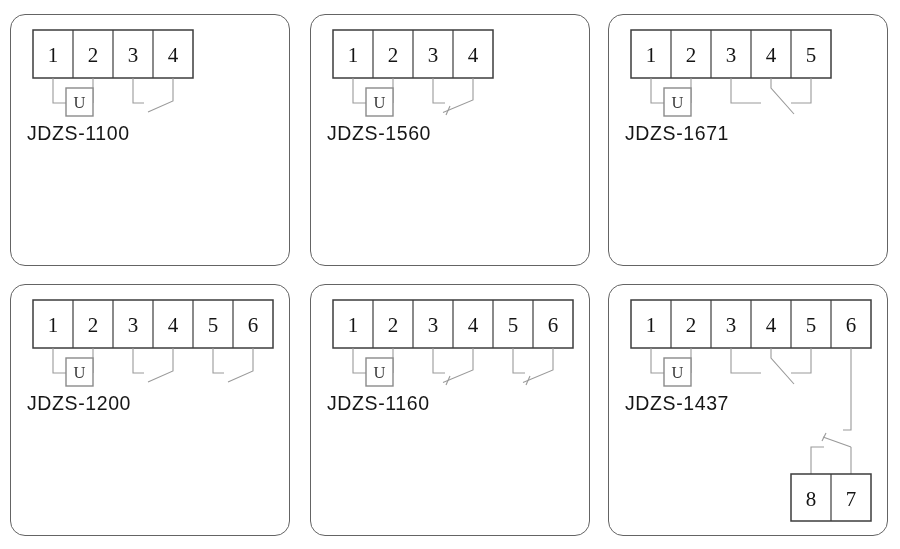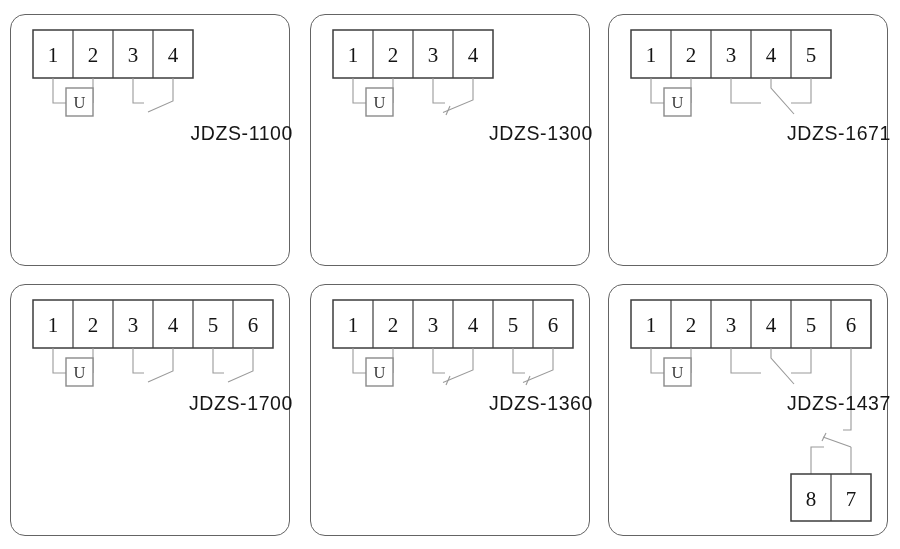--- a/index.html
+++ b/index.html
@@ -4,21 +4,21 @@
 <style>
   html,body{margin:0;padding:0;background:#ffffff;}
   body{width:900px;height:549px;overflow:hidden;position:relative;
        font-family:"Liberation Sans",sans-serif;}
   .canvas{position:absolute;left:0;top:0;width:900px;height:549px;}
   .panel{position:absolute;width:280px;height:252px;box-sizing:border-box;
          border:1.4px solid #646464;border-radius:15px;background:#ffffff;}
   .panel svg{position:absolute;left:0;top:0;}
   .tnum{font-family:"Liberation Serif","DejaVu Serif",serif;font-size:21px;fill:#141414;}
   .unum{font-family:"Liberation Serif","DejaVu Serif",serif;font-size:16.5px;fill:#3a3a3a;}
-  .model-label{position:absolute;top:107px;left:4px;width:100%;text-align:right;
+  .model-label{position:absolute;top:107px;left:16px;width:100%;text-align:left;
                font-size:19.5px;letter-spacing:0.6px;color:#161616;}
 </style>
 </head>
 <body>
 
 <div class="canvas">
     <div class="panel" style="left: 10px; top: 14px;">
       <svg width="277" height="249" viewBox="0 0 277 249">
         <rect x="22" y="15" width="160" height="48" fill="#fff" stroke="#3c3c3c" stroke-width="1.5"></rect>
         <line x1="62" y1="15" x2="62" y2="63" stroke="#3c3c3c" stroke-width="1.2"></line>
@@ -48,21 +48,21 @@
         <text x="122" y="46.5" text-anchor="middle" class="tnum">3</text>
         <text x="162" y="46.5" text-anchor="middle" class="tnum">4</text>
         <path d="M42,63 V88 H55" fill="none" stroke="#9a9a9a" stroke-width="1.1"></path>
         <path d="M82,63 V88" fill="none" stroke="#9a9a9a" stroke-width="1.1"></path>
         <path d="M122,63 V88 H134" fill="none" stroke="#9a9a9a" stroke-width="1.1"></path>
         <path d="M162,63 V85 L132,97.5" fill="none" stroke="#9a9a9a" stroke-width="1.1"></path>
         <path d="M139,91 L135,100" fill="none" stroke="#9a9a9a" stroke-width="1.1"></path>
         <rect x="55" y="73" width="27" height="28" fill="#fff" stroke="#8a8a8a" stroke-width="1.4"></rect>
         <text x="68.5" y="92.5" text-anchor="middle" class="unum">U</text>
       </svg>
-      <div class="model-label">JDZS-1300</div>
+      <div class="model-label">JDZS-1560</div>
     </div>
     <div class="panel" style="left: 608px; top: 14px;">
       <svg width="277" height="249" viewBox="0 0 277 249">
         <rect x="22" y="15" width="200" height="48" fill="#fff" stroke="#3c3c3c" stroke-width="1.5"></rect>
         <line x1="62" y1="15" x2="62" y2="63" stroke="#3c3c3c" stroke-width="1.2"></line>
         <line x1="102" y1="15" x2="102" y2="63" stroke="#3c3c3c" stroke-width="1.2"></line>
         <line x1="142" y1="15" x2="142" y2="63" stroke="#3c3c3c" stroke-width="1.2"></line>
         <line x1="182" y1="15" x2="182" y2="63" stroke="#3c3c3c" stroke-width="1.2"></line>
         <text x="42" y="46.5" text-anchor="middle" class="tnum">1</text>
         <text x="82" y="46.5" text-anchor="middle" class="tnum">2</text>
@@ -95,21 +95,21 @@
         <text x="242" y="46.5" text-anchor="middle" class="tnum">6</text>
         <path d="M42,63 V88 H55" fill="none" stroke="#9a9a9a" stroke-width="1.1"></path>
         <path d="M82,63 V88" fill="none" stroke="#9a9a9a" stroke-width="1.1"></path>
         <path d="M122,63 V88 H133" fill="none" stroke="#9a9a9a" stroke-width="1.1"></path>
         <path d="M162,63 V86 L137,97" fill="none" stroke="#9a9a9a" stroke-width="1.1"></path>
         <path d="M202,63 V88 H213" fill="none" stroke="#9a9a9a" stroke-width="1.1"></path>
         <path d="M242,63 V86 L217,97" fill="none" stroke="#9a9a9a" stroke-width="1.1"></path>
         <rect x="55" y="73" width="27" height="28" fill="#fff" stroke="#8a8a8a" stroke-width="1.4"></rect>
         <text x="68.5" y="92.5" text-anchor="middle" class="unum">U</text>
       </svg>
-      <div class="model-label">JDZS-1700</div>
+      <div class="model-label">JDZS-1200</div>
     </div>
     <div class="panel" style="left: 310px; top: 284px;">
       <svg width="277" height="249" viewBox="0 0 277 249">
         <rect x="22" y="15" width="240" height="48" fill="#fff" stroke="#3c3c3c" stroke-width="1.5"></rect>
         <line x1="62" y1="15" x2="62" y2="63" stroke="#3c3c3c" stroke-width="1.2"></line>
         <line x1="102" y1="15" x2="102" y2="63" stroke="#3c3c3c" stroke-width="1.2"></line>
         <line x1="142" y1="15" x2="142" y2="63" stroke="#3c3c3c" stroke-width="1.2"></line>
         <line x1="182" y1="15" x2="182" y2="63" stroke="#3c3c3c" stroke-width="1.2"></line>
         <line x1="222" y1="15" x2="222" y2="63" stroke="#3c3c3c" stroke-width="1.2"></line>
         <text x="42" y="46.5" text-anchor="middle" class="tnum">1</text>
@@ -122,21 +122,21 @@
         <path d="M82,63 V88" fill="none" stroke="#9a9a9a" stroke-width="1.1"></path>
         <path d="M122,63 V88 H134" fill="none" stroke="#9a9a9a" stroke-width="1.1"></path>
         <path d="M162,63 V85 L132,97.5" fill="none" stroke="#9a9a9a" stroke-width="1.1"></path>
         <path d="M139,91 L135,100" fill="none" stroke="#9a9a9a" stroke-width="1.1"></path>
         <path d="M202,63 V88 H214" fill="none" stroke="#9a9a9a" stroke-width="1.1"></path>
         <path d="M242,63 V85 L212,97.5" fill="none" stroke="#9a9a9a" stroke-width="1.1"></path>
         <path d="M219,91 L215,100" fill="none" stroke="#9a9a9a" stroke-width="1.1"></path>
         <rect x="55" y="73" width="27" height="28" fill="#fff" stroke="#8a8a8a" stroke-width="1.4"></rect>
         <text x="68.5" y="92.5" text-anchor="middle" class="unum">U</text>
       </svg>
-      <div class="model-label">JDZS-1360</div>
+      <div class="model-label">JDZS-1160</div>
     </div>
     <div class="panel" style="left: 608px; top: 284px;">
       <svg width="277" height="249" viewBox="0 0 277 249">
         <rect x="22" y="15" width="240" height="48" fill="#fff" stroke="#3c3c3c" stroke-width="1.5"></rect>
         <line x1="62" y1="15" x2="62" y2="63" stroke="#3c3c3c" stroke-width="1.2"></line>
         <line x1="102" y1="15" x2="102" y2="63" stroke="#3c3c3c" stroke-width="1.2"></line>
         <line x1="142" y1="15" x2="142" y2="63" stroke="#3c3c3c" stroke-width="1.2"></line>
         <line x1="182" y1="15" x2="182" y2="63" stroke="#3c3c3c" stroke-width="1.2"></line>
         <line x1="222" y1="15" x2="222" y2="63" stroke="#3c3c3c" stroke-width="1.2"></line>
         <text x="42" y="46.5" text-anchor="middle" class="tnum">1</text>

